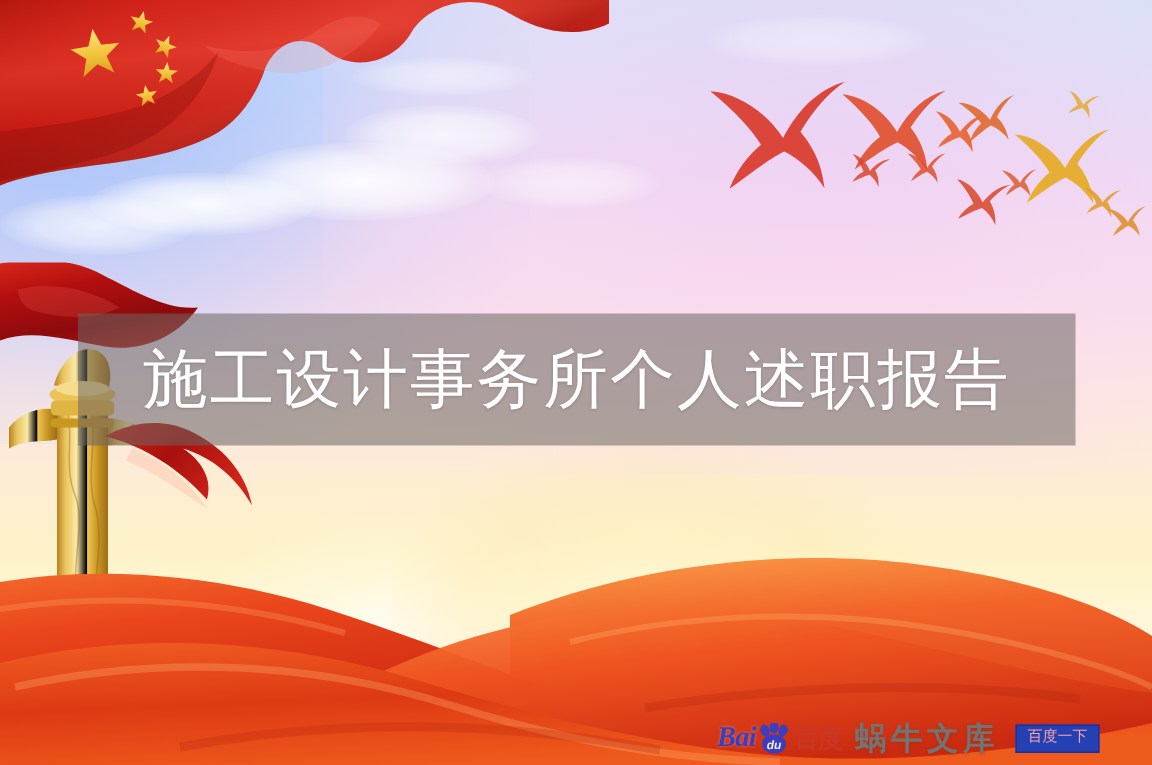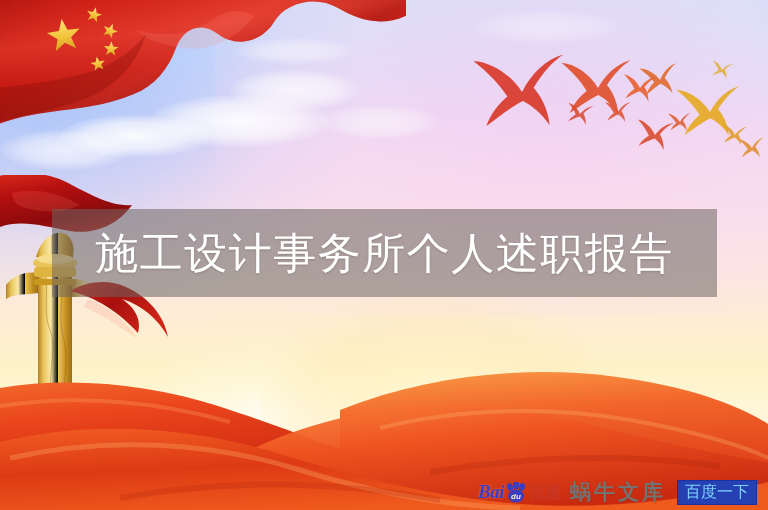--- a/index.html
+++ b/index.html
@@ -207,23 +207,23 @@
     font-family: Liberation Sans, sans-serif;
     font-size: 21px;
     font-weight: 700;
     color: #737373;
     letter-spacing: 3px;
     text-shadow: 0 1px 2px rgba(150,40,10,0.45);
     margin-left: 2px;
   }
   .wmk-button {
     background: #2440b3;
-    color: #7dd3fc;
+    color: #fca5a5;
     font-family: "Liberation Sans", "DejaVu Sans", sans-serif;
-    font-size: 16px;
+    font-size: 10px;
     font-weight: 400;
     letter-spacing: 0px;
     padding: 3px 7px 4px 7px;
     line-height: 1;
     border: 1px solid #1b31a0;
     margin-left: 4px;
     white-space: nowrap;
   }
 </style>
 </head>

